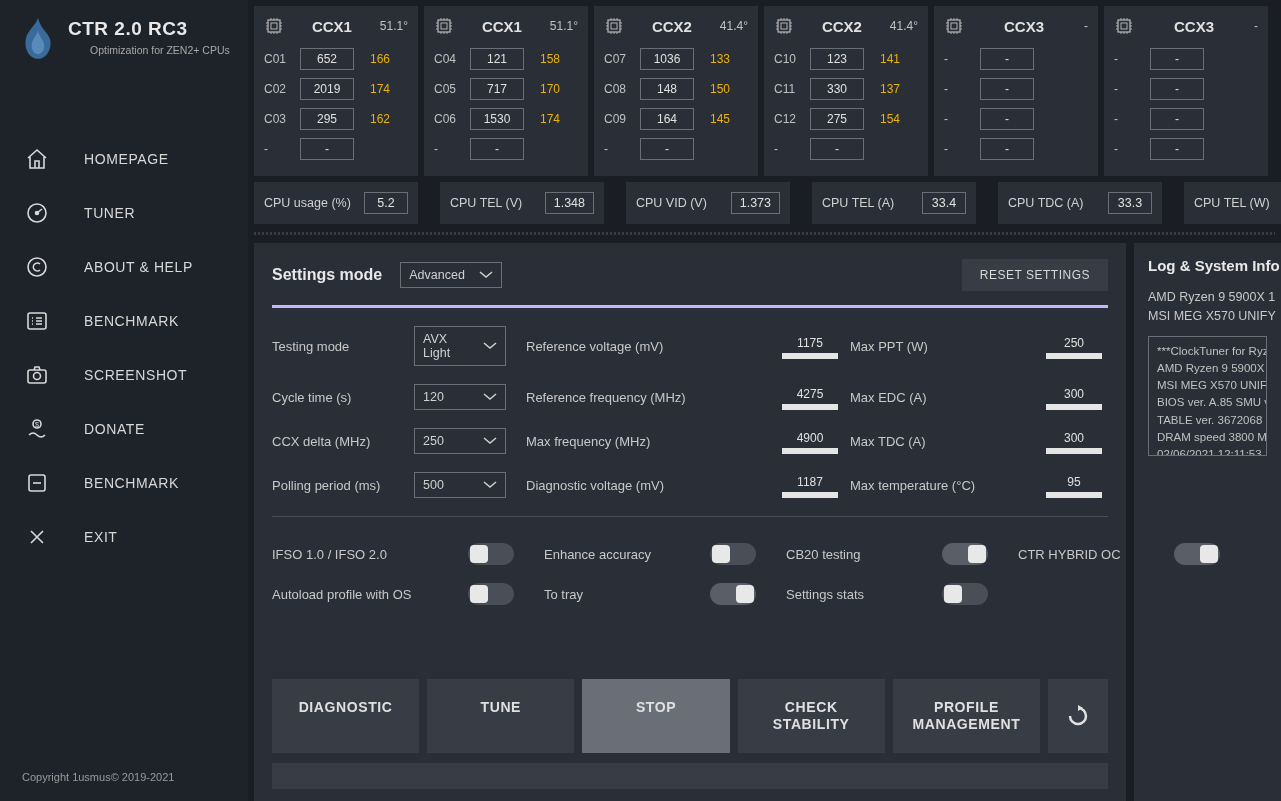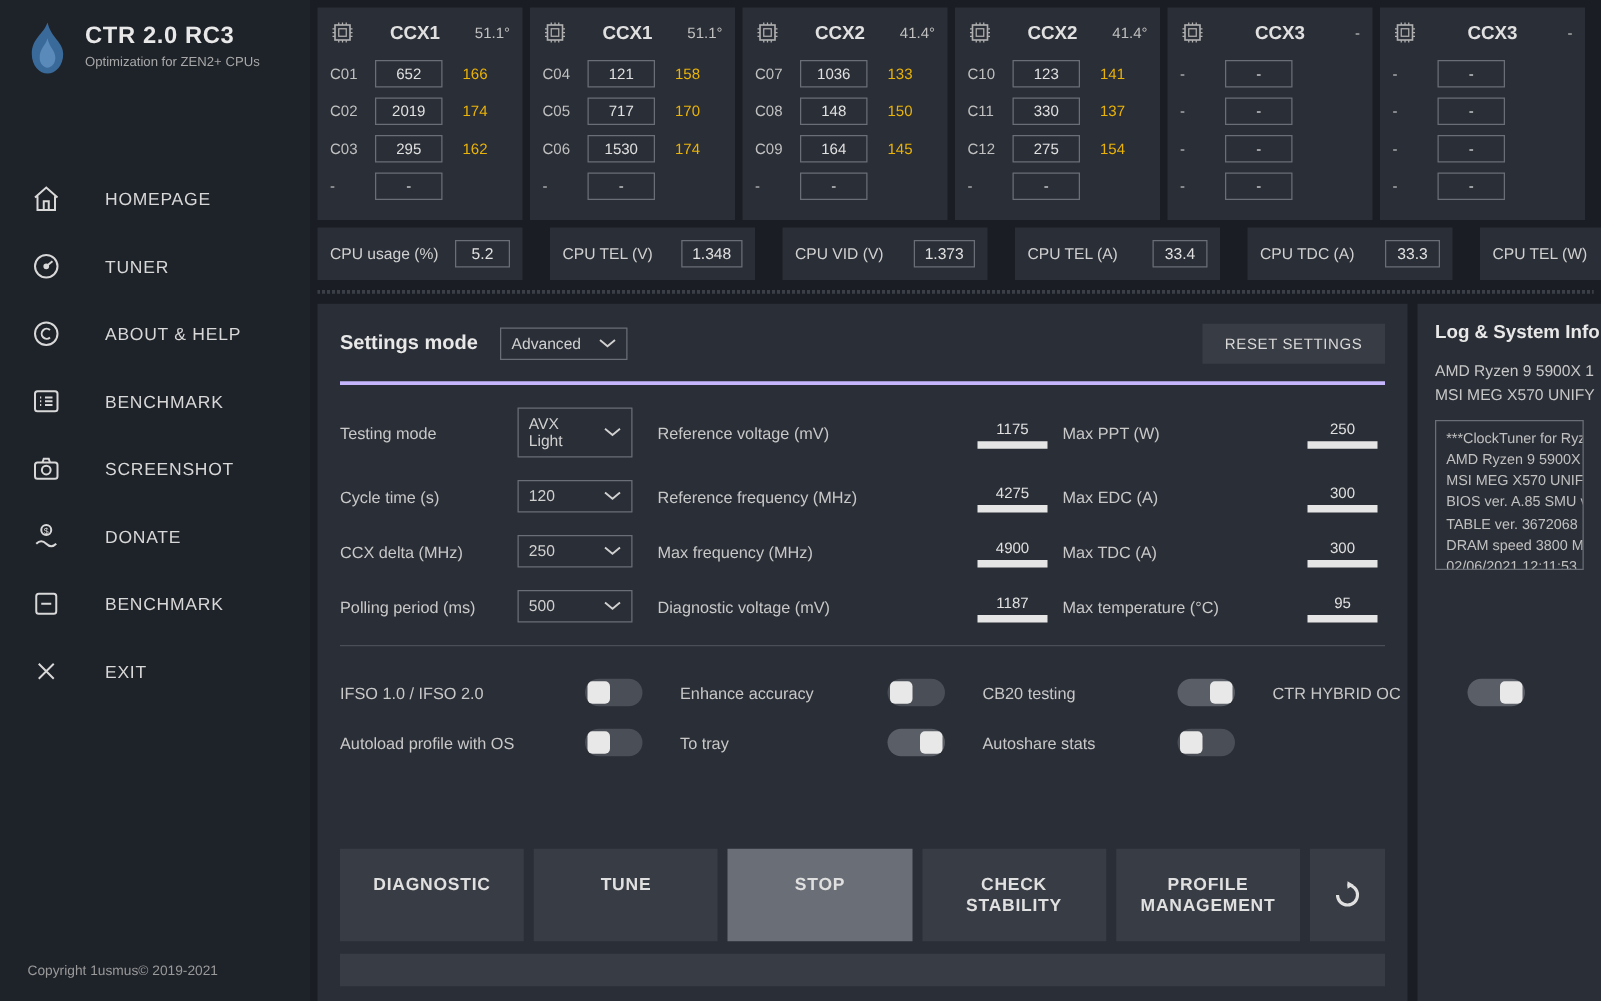--- a/index.html
+++ b/index.html
@@ -33,20 +33,21 @@
 .app-title {
   font-size: 19px;
   font-weight: 600;
   color: #e8e8e8;
   letter-spacing: 0.5px;
 }
 .app-subtitle {
   font-size: 10.5px;
   color: #a8a8a8;
   margin-top: 4px;
+  margin-left: 22px;
 }
 .nav {
   margin-top: 50px;
   display: flex;
   flex-direction: column;
 }
 .nav-item {
   display: flex;
   align-items: center;
   padding: 14px 0 14px 24px;
@@ -724,21 +725,21 @@
             <div class="toggle-knob"></div>
           </div>
           <span class="toggle-label">Autoload profile with OS</span>
           <div class="toggle ">
             <div class="toggle-knob"></div>
           </div>
           <span class="toggle-label">To tray</span>
           <div class="toggle on">
             <div class="toggle-knob"></div>
           </div>
-          <span class="toggle-label">Autoshare stats</span>
+          <span class="toggle-label">Settings stats</span>
           <div class="toggle ">
             <div class="toggle-knob"></div>
           </div>
           <span></span>
           <span></span>
         </div>
 
       <div class="action-row">
         <div class="action-btn">DIAGNOSTIC</div>
         <div class="action-btn">TUNE</div>

